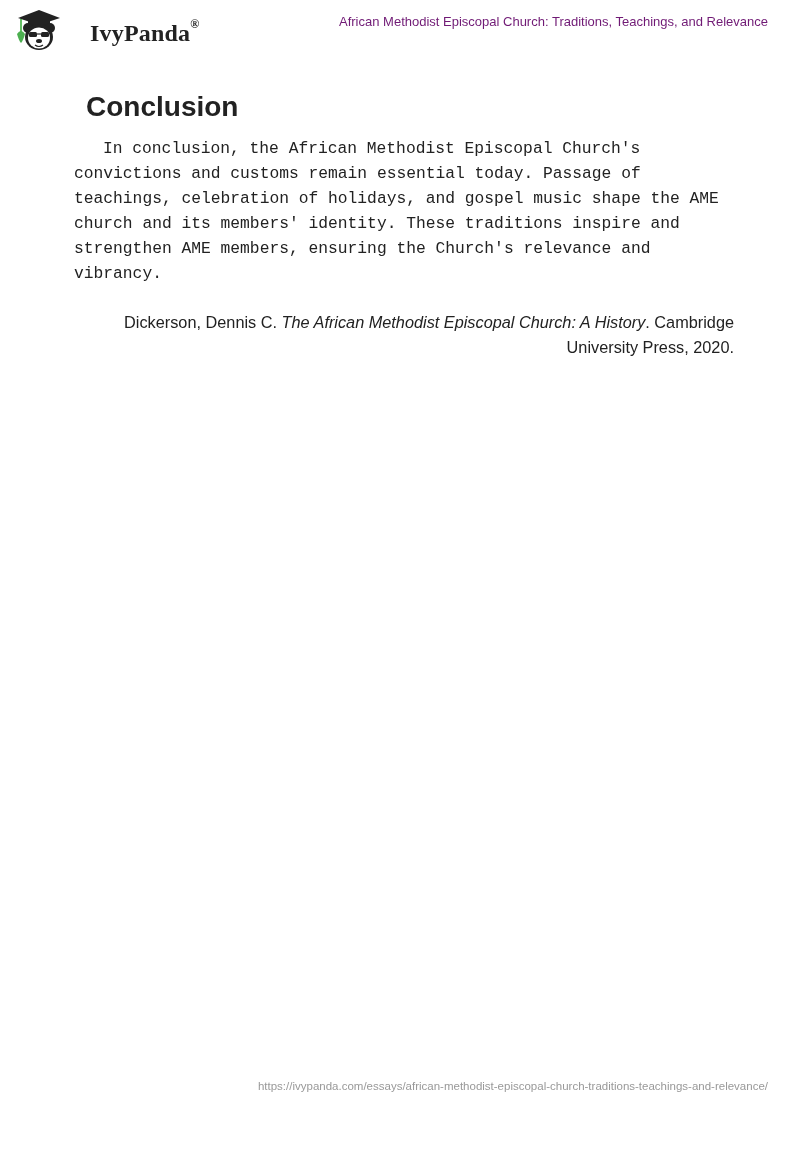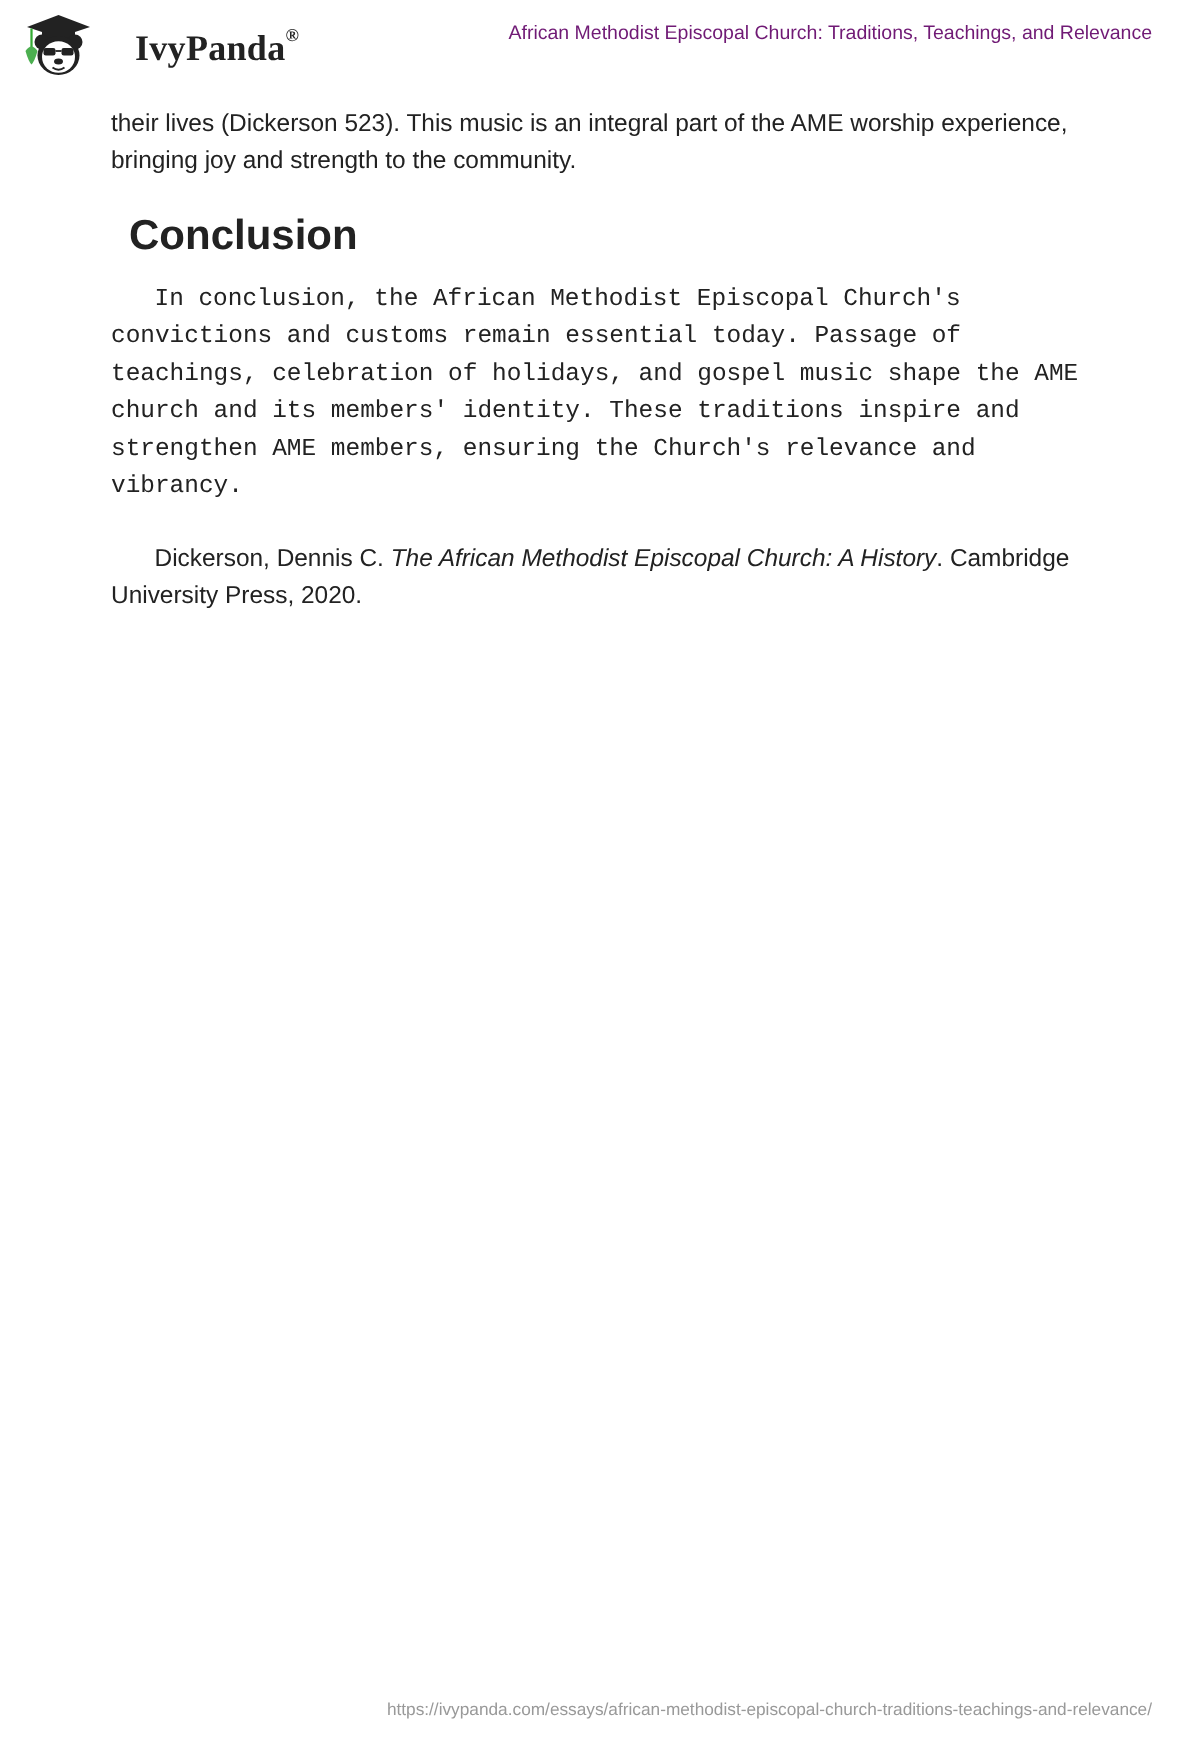--- a/index.html
+++ b/index.html
@@ -9,21 +9,21 @@
   .logo { position: absolute; left: 14px; top: 8px; display: flex; align-items: center; gap: 20px; }
   .logo svg { display: block; }
   .logo-text { font-family: "Liberation Serif", serif; font-weight: bold; font-size: 24px;
                color: #222; margin-left: 6px; letter-spacing: 0.2px; position: relative; top: 3px; }
   .logo-text sup { font-size: 12px; position: relative; top: -4px; }
   .doc-title { position: absolute; right: 32px; top: 14px; font-size: 13px; color: #701a75; }
   .content { position: absolute; left: 74px; top: 70px; width: 660px; }
   p { font-size: 16.3px; line-height: 25px; margin: 0; }
   .indent { text-indent: 29px; }
   h2 { font-size: 28px; font-weight: bold; margin: 12px; line-height: 34px; color: #222; }
-  .footer-url { position: absolute; right: 32px; top: 1134px; font-size: 11.5px; color: #999999; }
+  .footer-url { position: absolute; right: 32px; top: 1080px; font-size: 11.5px; color: #999999; }
 </style>
 </head>
 <body>
 
 <div class="header">
   <div class="logo">
     <svg width="50" height="44" viewBox="0 0 50 44">
 
       <polygon points="4,10 25,2 46,10 25,17" fill="#222"></polygon>
       <rect x="14" y="11" width="22" height="7" fill="#222"></rect>
@@ -40,21 +40,20 @@
       <line x1="23" y1="26" x2="27" y2="26" stroke="#222" stroke-width="1.2"></line>
       <ellipse cx="25" cy="33" rx="3" ry="2" fill="#222"></ellipse>
       <path d="M21,37 Q25,40 29,37" stroke="#222" stroke-width="1.2" fill="none"></path>
     </svg>
     <span class="logo-text"><span>IvyPanda</span><sup>®</sup></span>
   </div>
   <div class="doc-title">African Methodist Episcopal Church: Traditions, Teachings, and Relevance</div>
 </div>
 
 <div class="content">
-  <p>their lives (Dickerson 523). This music is an integral part of the AME worship experience, bringing joy and strength to the community.</p>
 
   <h2 style="margin-top:20px;">Conclusion</h2>
   <p class="indent" style="margin-top:5px;font-family:Liberation Mono, monospace;">In conclusion, the African Methodist Episcopal Church's convictions and customs remain essential today. Passage of teachings, celebration of holidays, and gospel music shape the AME church and its members' identity. These traditions inspire and strengthen AME members, ensuring the Church's relevance and vibrancy.</p>
 
-  <p class="indent" style="margin-top:24px;"><span>Dickerson, Dennis C. </span><em>The African Methodist Episcopal Church: A History</em><span>. Cambridge University Press, 2020.</span></p>
+  <p class="indent" style="margin-top:24px;text-align:right;"><span>Dickerson, Dennis C. </span><em>The African Methodist Episcopal Church: A History</em><span>. Cambridge University Press, 2020.</span></p>
 </div>
 
 <div class="footer-url">https://ivypanda.com/essays/african-methodist-episcopal-church-traditions-teachings-and-relevance/</div>
 
 </body></html>

